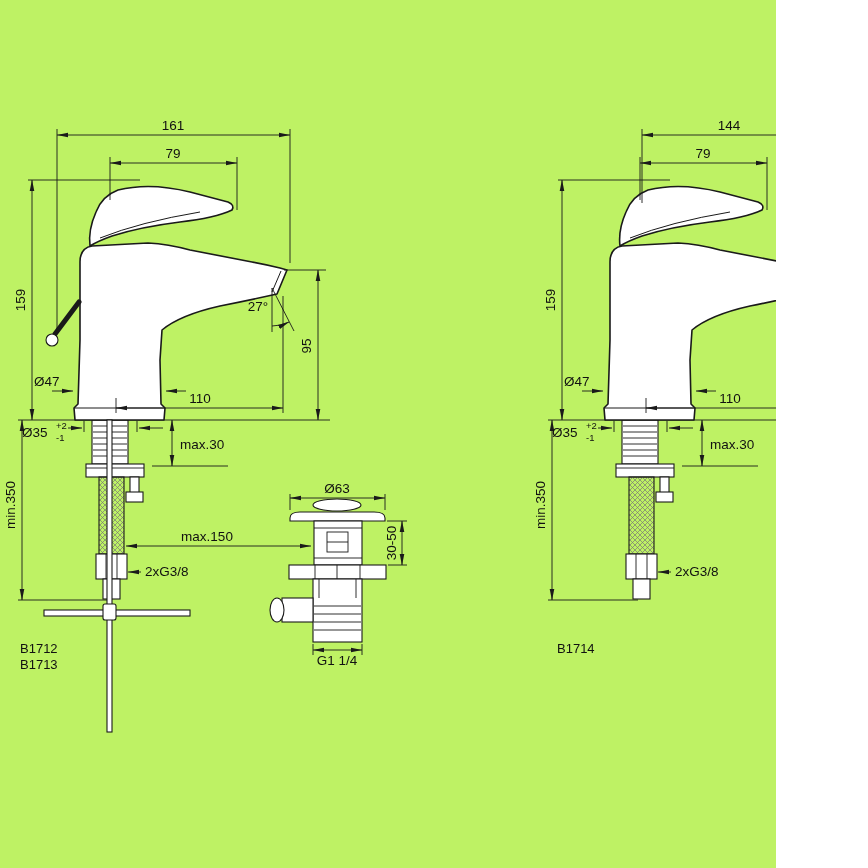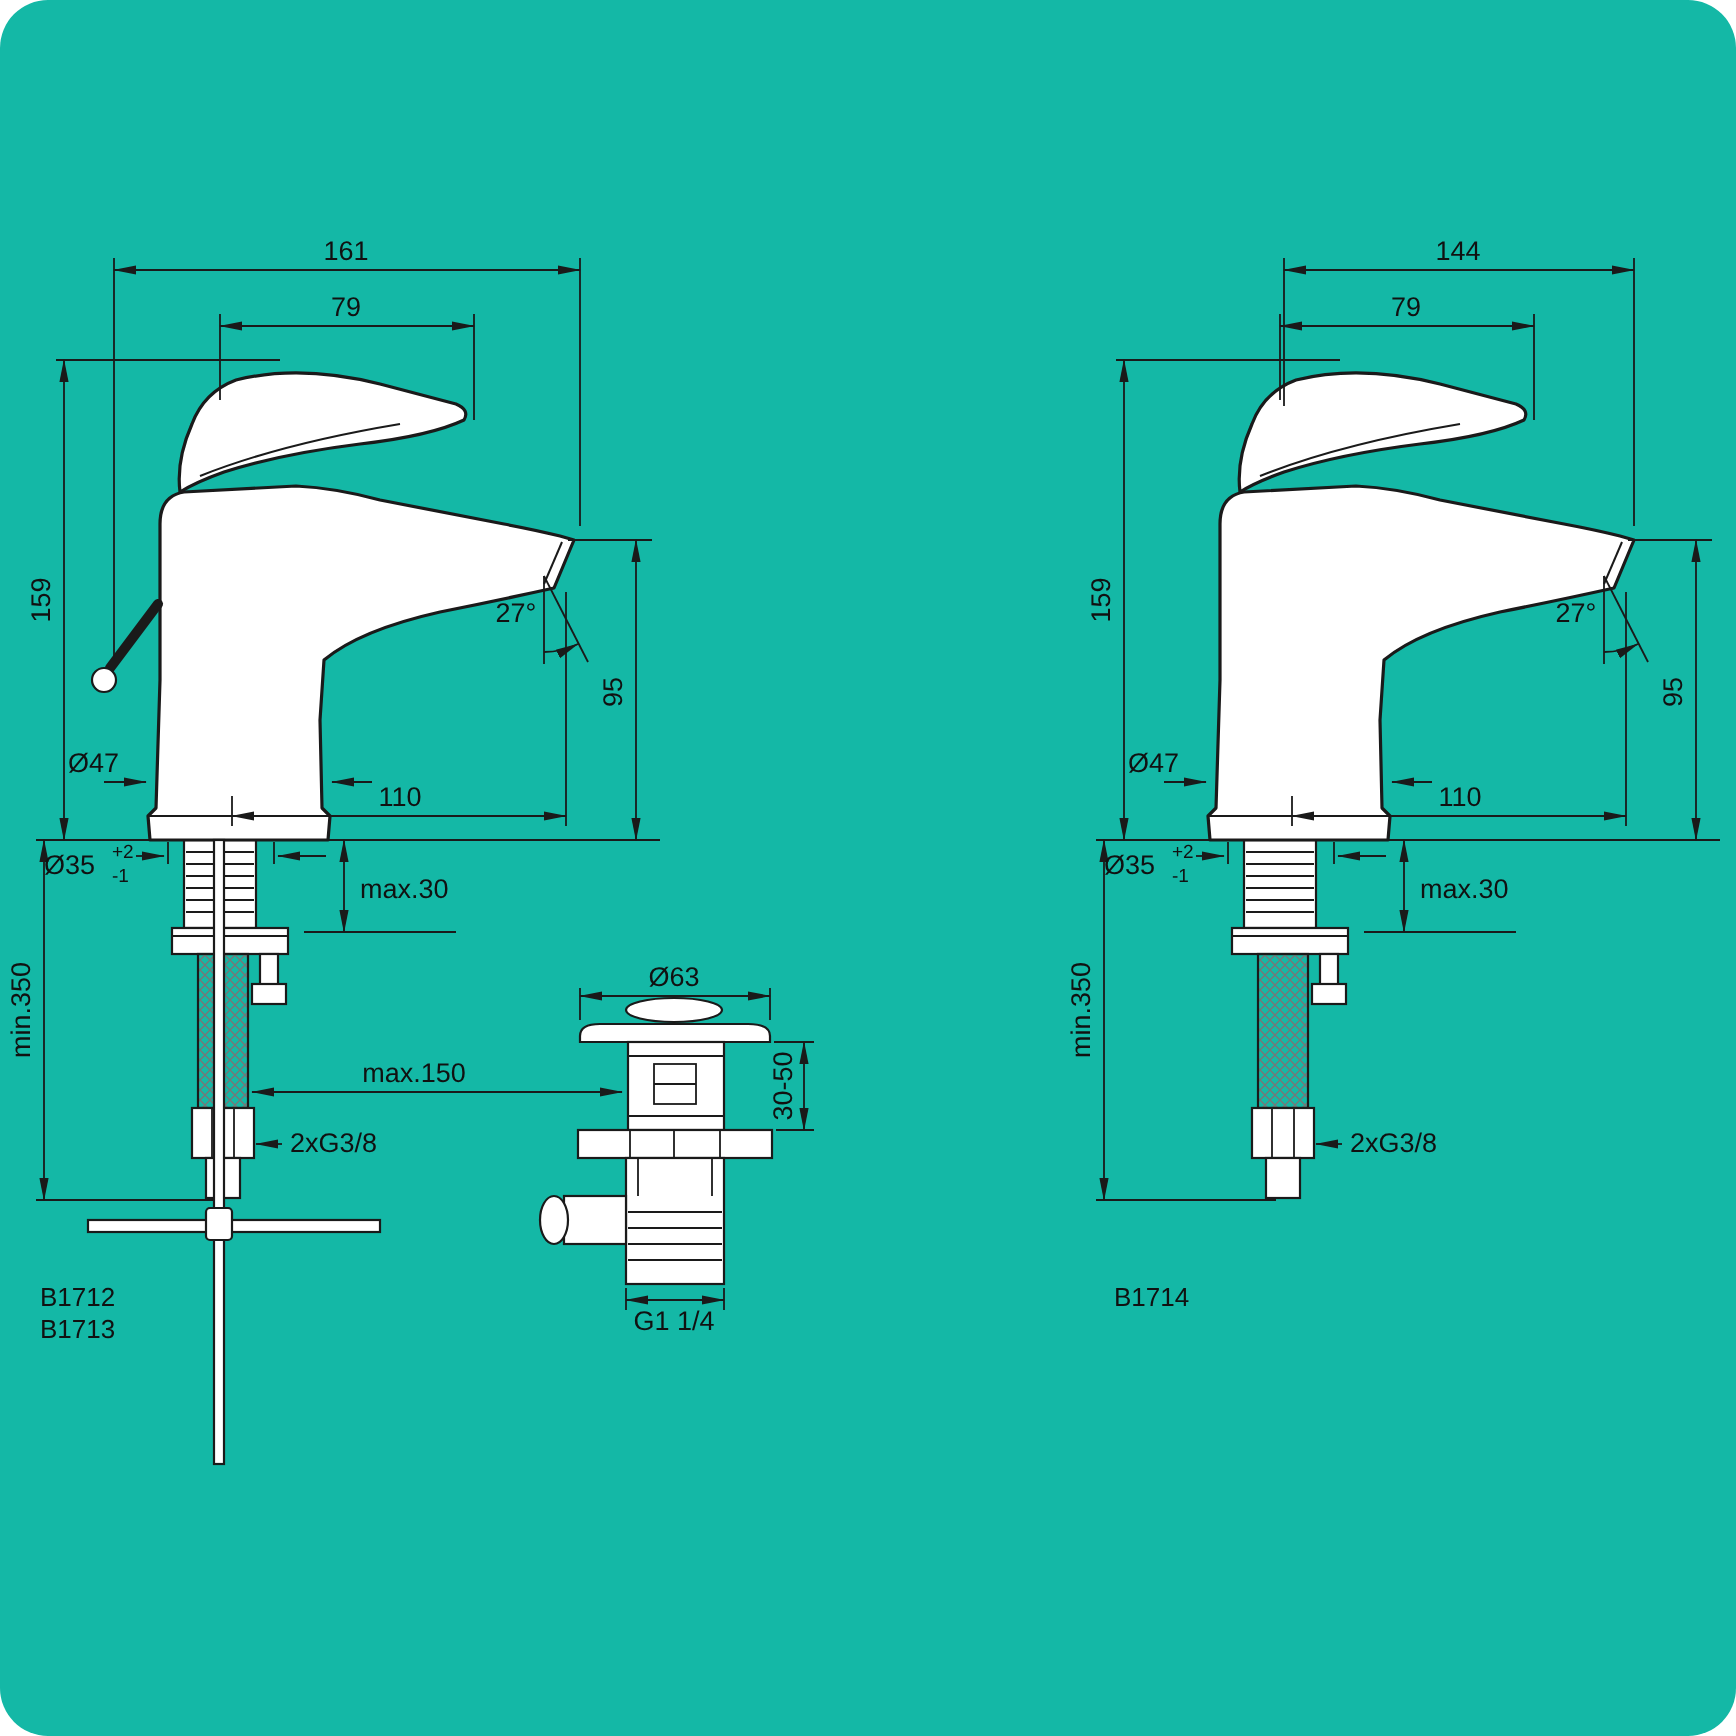--- a/index.html
+++ b/index.html
@@ -1,16 +1,16 @@
 <!DOCTYPE html>
 <html><head>
 <meta charset="utf-8">
 <style>
   html,body{margin:0;padding:0;background:#fff;}
-  .canvas{position:relative;width:868px;height:868px;background:#14b8a6;overflow:hidden;border-radius:24px;}
+  .canvas{position:relative;width:776px;height:868px;background:#bef264;overflow:hidden;}
   svg text{font-family:"Liberation Sans","DejaVu Sans",sans-serif;font-size:13.5px;fill:#111;}
   svg text.tol{font-size:9.5px;}
   svg text.model{font-size:13px;}
   .o{fill:#ffffff;stroke:#1a1a1a;stroke-width:1.6;stroke-linejoin:round;}
   .d{fill:none;stroke:#1a1a1a;stroke-width:1;}
   .w{fill:#ffffff;stroke:#1a1a1a;stroke-width:1.1;}
   .e{fill:none;stroke:#1a1a1a;stroke-width:0.9;}
   .dim{fill:none;stroke:#1a1a1a;stroke-width:0.9;marker-start:url(#arw);marker-end:url(#arw);}
   .ldr{fill:none;stroke:#1a1a1a;stroke-width:0.9;marker-end:url(#arw);}
   .braidrect{fill:url(#braid);stroke:#1a1a1a;stroke-width:1.1;}

